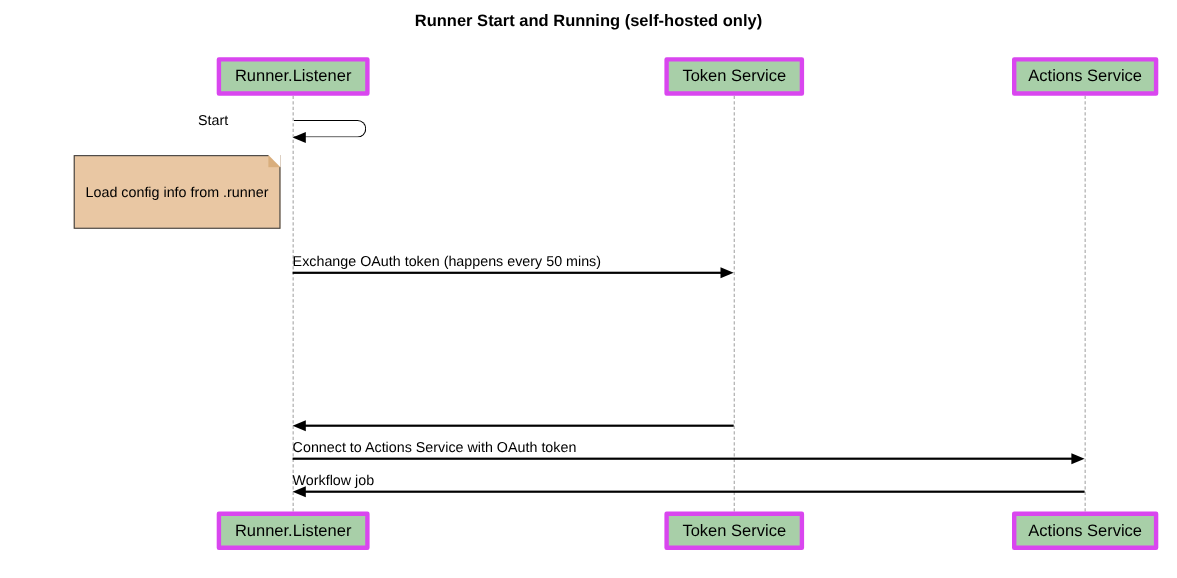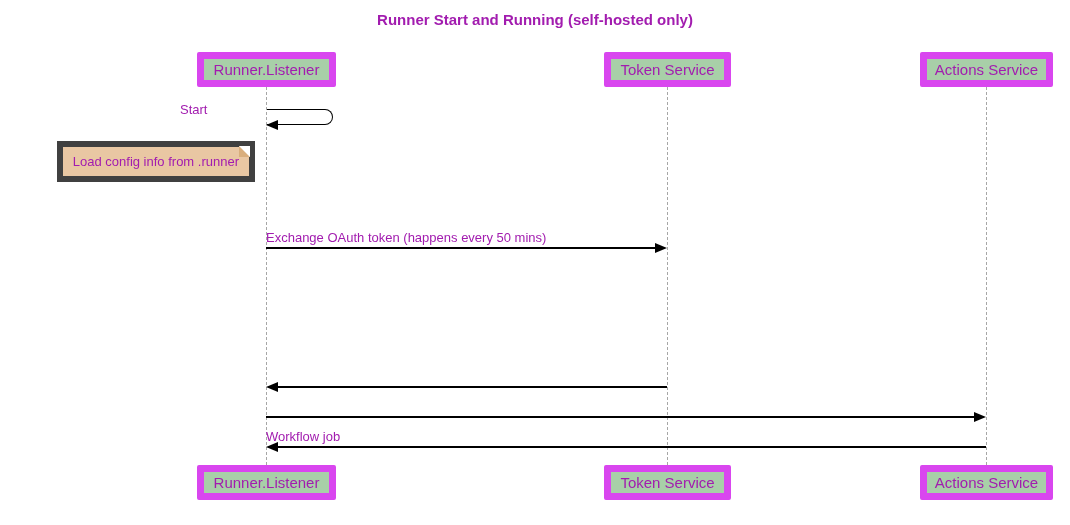--- a/index.html
+++ b/index.html
@@ -2,41 +2,41 @@
 <html><head>
 <meta charset="utf-8">
 <style>
   * { margin:0; padding:0; box-sizing:border-box; }
   html,body { background:#ffffff; }
   .canvas {
     position:relative;
     width:1070px; height:525px;
     background:#ffffff;
     font-family:"Liberation Sans", sans-serif;
-    color:#a21caf;
+    color:#000000;
     overflow:hidden;
   }
   .title {
     position:absolute; top:11px; left:0; width:100%;
     text-align:center; font-size:15px; font-weight:bold;
   }
   .lifeline {
     position:absolute; top:87px; height:378px; width:0;
     border-left:1px dashed #a6a6a6;
   }
   .participant {
     position:absolute; height:35px;
-    background:#a8cfa8; border:7px solid #d946ef; border-radius:2px;
+    background:#a8cfa8; border:4px solid #d946ef; border-radius:2px;
     display:flex; align-items:center; justify-content:center;
     font-size:15px;
   }
   .note {
     position:absolute;
-    background:#e9c7a3; border:6px solid #404040;
-    padding:6px 10px;
+    background:#e9c7a3; border:1px solid #404040;
+    padding:24px 10px;
     font-size:13px; line-height:17px;
     white-space:pre-line;
   }
   .note::before {
     content:""; position:absolute; top:-1px; right:-1px;
     width:0; height:0; border-style:solid;
     border-width:0 11px 11px 0;
     border-color:#ffffff #ffffff #d9ae7d #d9ae7d;
   }
   .mlabel {
@@ -83,20 +83,21 @@
 
   <div class="mlabel" style="left:266px; top:230px; width:401px">Exchange OAuth token (happens every 50 mins)</div>
   <div class="mline" style="left:266px; top:247px; width:390px"></div>
   <div class="ah ah-r" style="left:655px; top:243px"></div>
 
 
 
   <div class="ah ah-l" style="left:266px; top:382px"></div>
   <div class="mline" style="left:277px; top:386px; width:390px"></div>
 
+  <div class="mlabel" style="left:266px; top:399px; width:720px">Connect to Actions Service with OAuth token</div>
   <div class="mline" style="left:266px; top:416px; width:709px"></div>
   <div class="ah ah-r" style="left:974px; top:412px"></div>
 
   <div class="mlabel" style="left:266px; top:429px; width:720px">Workflow job</div>
   <div class="ah ah-l" style="left:266px; top:442px"></div>
   <div class="mline" style="left:277px; top:446px; width:709px"></div>
 
   <div class="participant" style="left:197px; top:465px; width:139px">Runner.Listener</div>
   <div class="participant" style="left:604px; top:465px; width:127px">Token Service</div>
   <div class="participant" style="left:920px; top:465px; width:133px">Actions Service</div>

